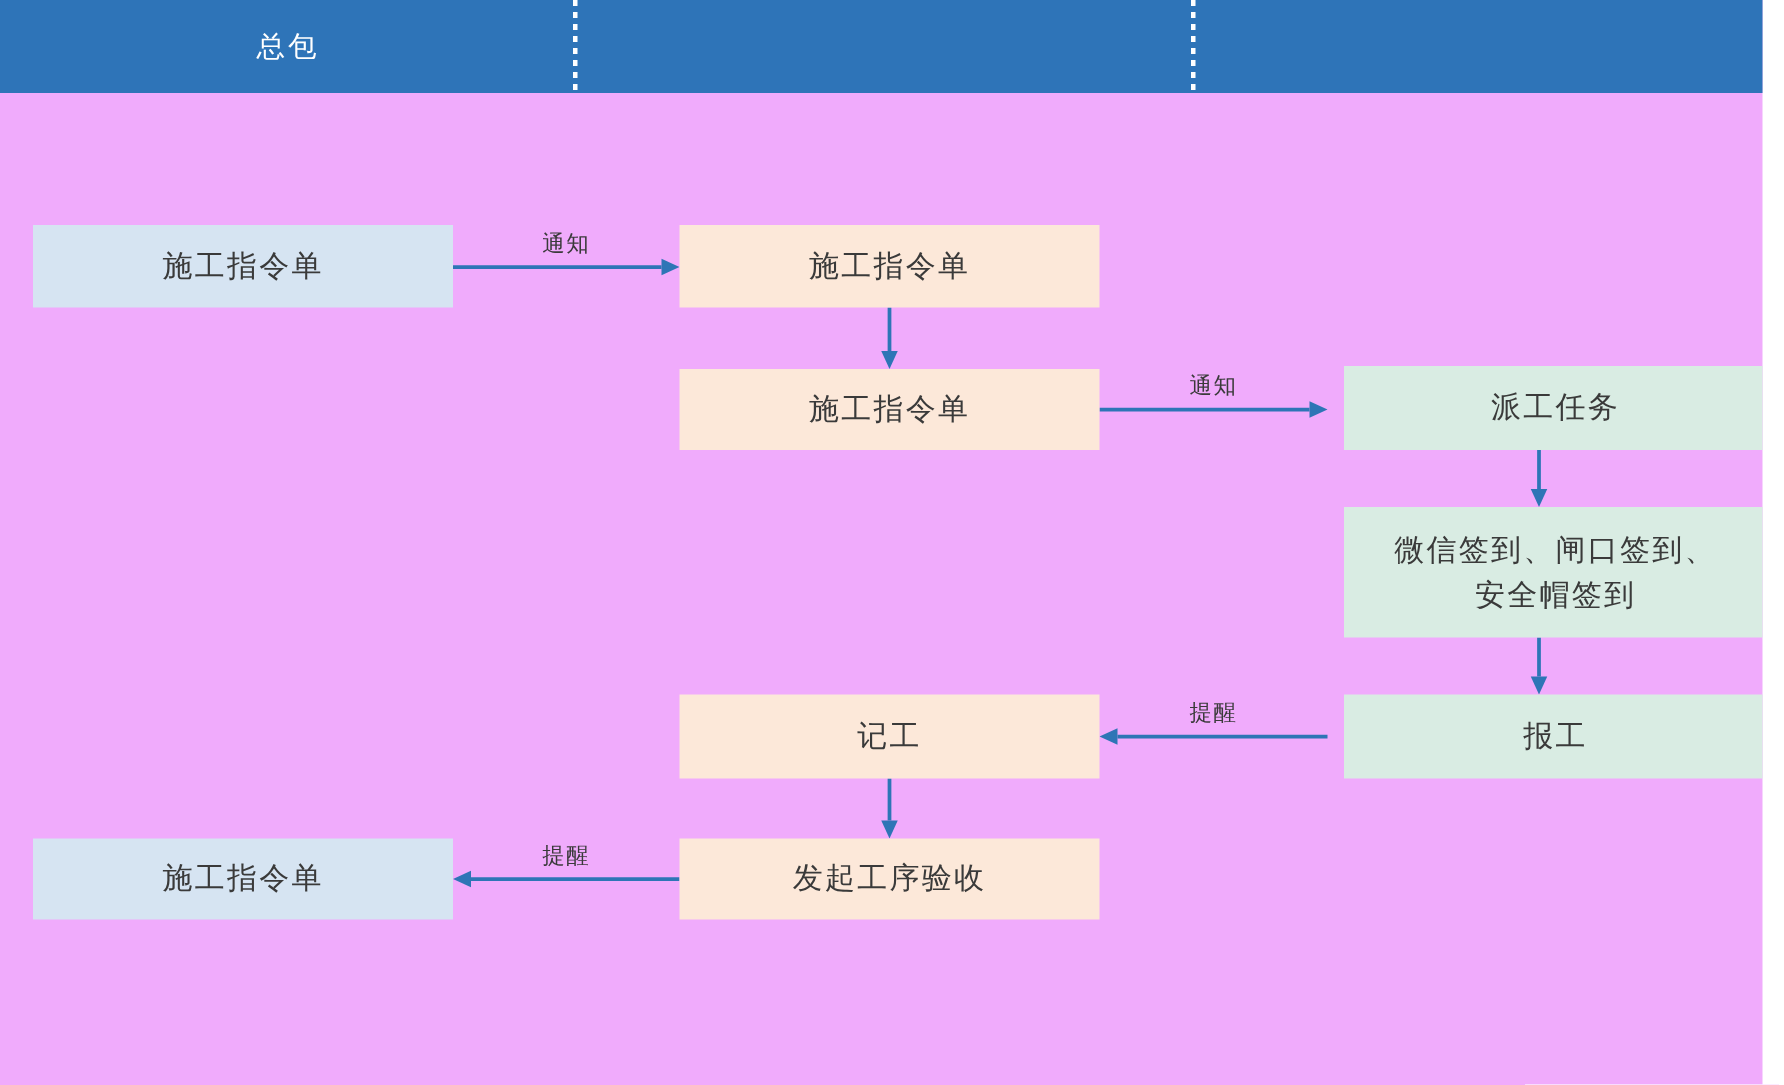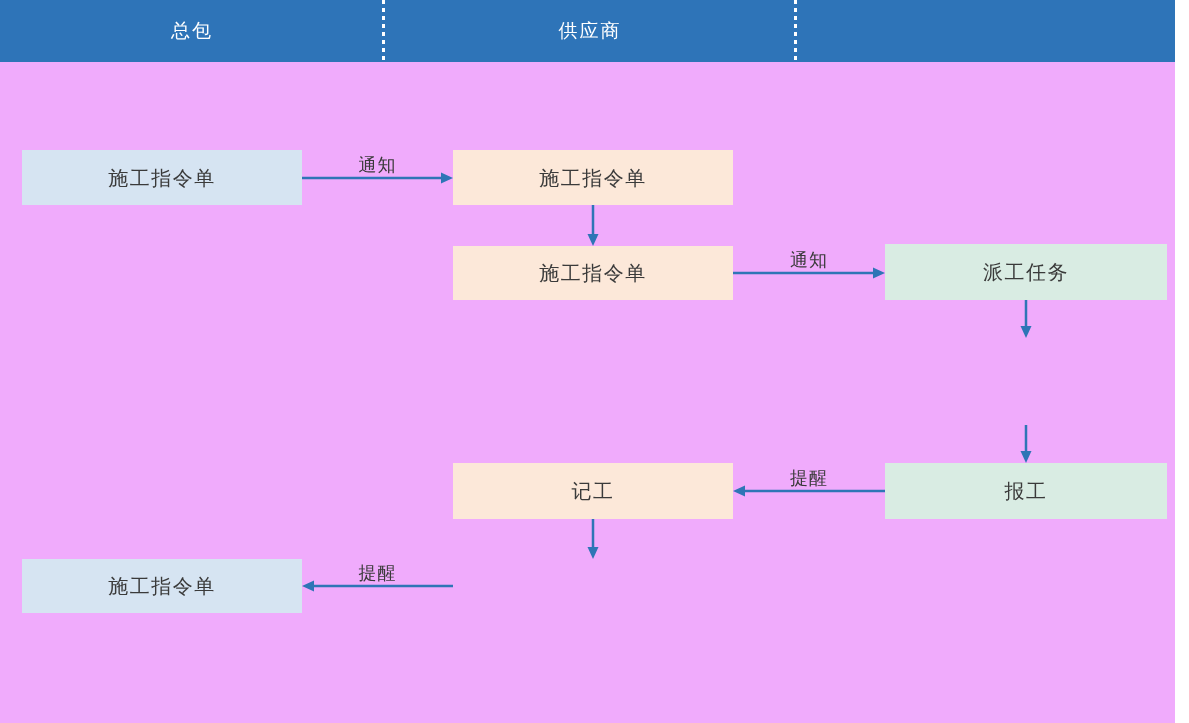--- a/index.html
+++ b/index.html
@@ -13,33 +13,32 @@
   .lane-divider { position:absolute; top:0; width:3px; height:62px;
                   background-image:repeating-linear-gradient(to bottom,#ffffff 0 4px, rgba(255,255,255,0) 4px 8px); }
 
   .arrows { position:absolute; left:0; top:0; pointer-events:none; }
 
   .node { position:absolute; display:flex; align-items:center; justify-content:center;
           font-size:20px; color:#3a3a3a; text-align:center; white-space:pre-line;
           line-height:1.5; letter-spacing:1.5px; }
   .node.blue   { background:#d6e4f2; }
   .node.orange { background:#fce8d9; }
-  .node.green  { background:#d9ece3; }
+  .node.green  { background:#d9ece3;margin-left:11px; }
 
-  .edge-label { position:absolute; font-size:18px; color:#3a3a3a; text-align:center; letter-spacing:1px; }
+  .edge-label { position:absolute; font-size:15px; color:#3a3a3a; text-align:center; letter-spacing:1px; }
 </style>
 </head>
 <body>
 
 <div class="canvas">
 
   <header class="lane-header">
     <div class="lane-title" style="left:0; width:384px">总包</div>
     <div class="lane-divider" style="left:382px"></div>
-    <div class="lane-title" style="left:385px; width:410px">供应商</div>
     <div class="lane-divider" style="left:794px"></div>
   </header>
 
   <svg class="arrows" width="1189" height="723" viewBox="0 0 1189 723">
     <g stroke="#2e75b6" stroke-width="2.5" fill="#2e75b6">
 
       <line x1="302" y1="178" x2="441" y2="178"></line>
       <polygon points="441,172.5 453,178 441,183.5" stroke="none"></polygon>
 
       <line x1="593" y1="205" x2="593" y2="234"></line>
@@ -62,22 +61,25 @@
 
       <line x1="453" y1="586" x2="314" y2="586"></line>
       <polygon points="314,580.5 302,586 314,591.5" stroke="none"></polygon>
     </g>
   </svg>
 
   <div class="node blue" style="left:22px;  top:150px; width:280px; height:55px">施工指令单</div>
   <div class="node orange" style="left:453px; top:150px; width:280px; height:55px">施工指令单</div>
   <div class="node orange" style="left:453px; top:246px; width:280px; height:54px">施工指令单</div>
   <div class="node green" style="left:885px; top:244px; width:282px; height:56px">派工任务</div>
+  <div class="node green" style="left:885px; top:338px; width:282px; height:87px">微信签到、闸口签到、
+安全帽签到</div>
   <div class="node green" style="left:885px; top:463px; width:282px; height:56px">报工</div>
   <div class="node orange" style="left:453px; top:463px; width:280px; height:56px">记工</div>
+  <div class="node orange" style="left:453px; top:559px; width:280px; height:54px">发起工序验收</div>
   <div class="node blue" style="left:22px;  top:559px; width:280px; height:54px">施工指令单</div>
 
   <div class="edge-label" style="left:302px; top:153px; width:151px">通知</div>
   <div class="edge-label" style="left:733px; top:248px; width:152px">通知</div>
   <div class="edge-label" style="left:733px; top:466px; width:152px">提醒</div>
   <div class="edge-label" style="left:302px; top:561px; width:151px">提醒</div>
 
 </div>
 
 </body></html>

